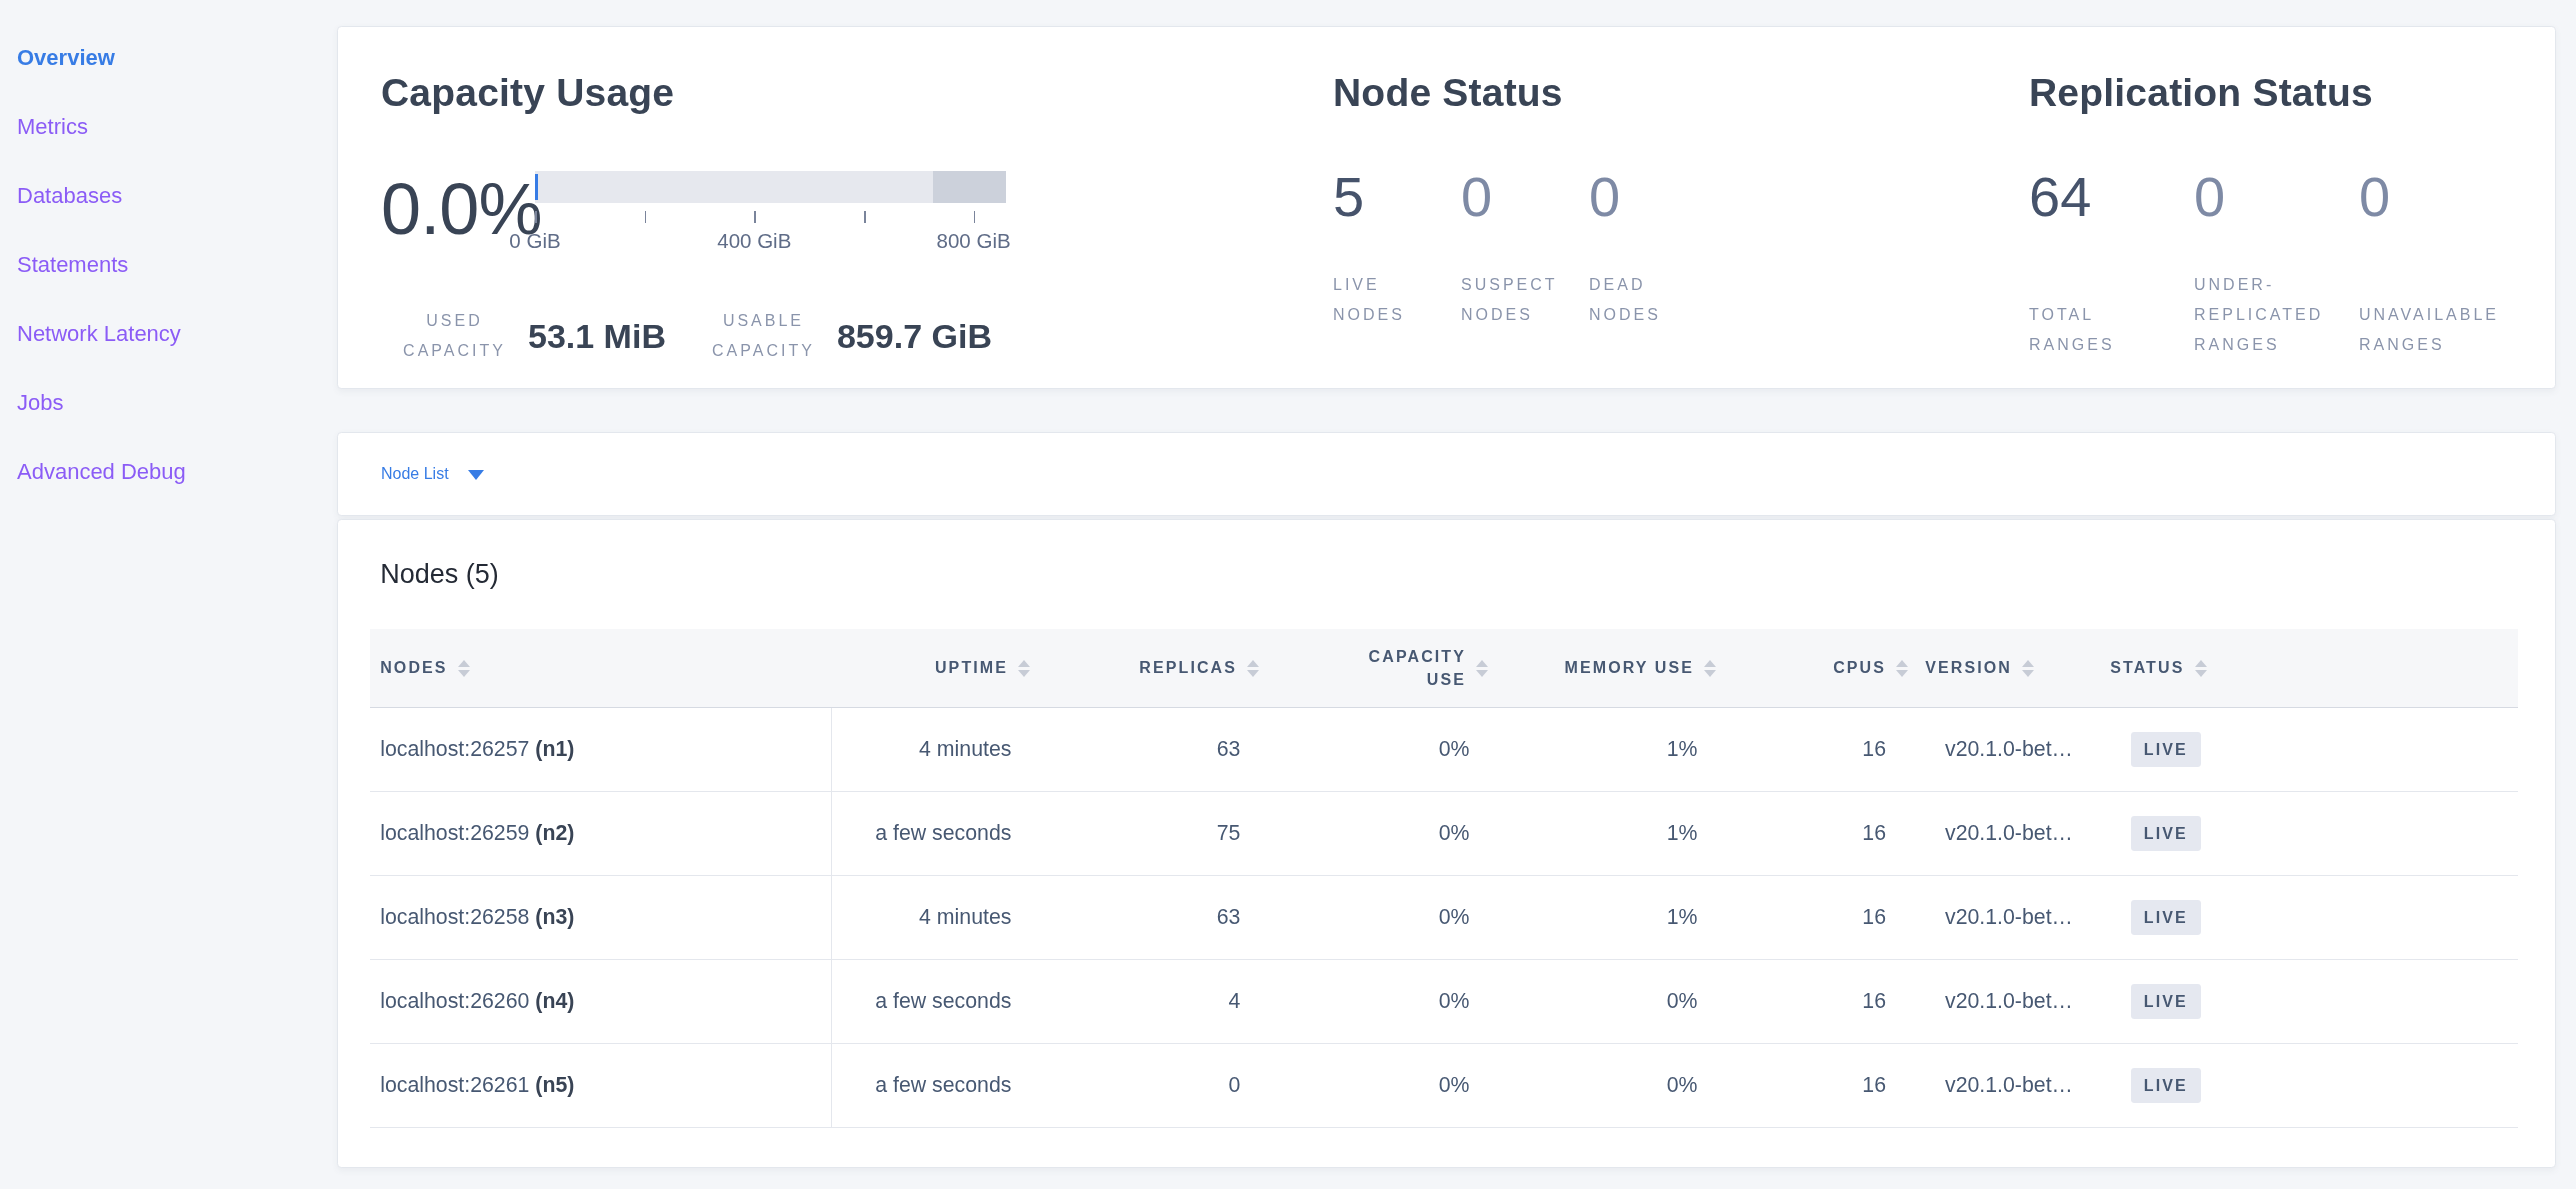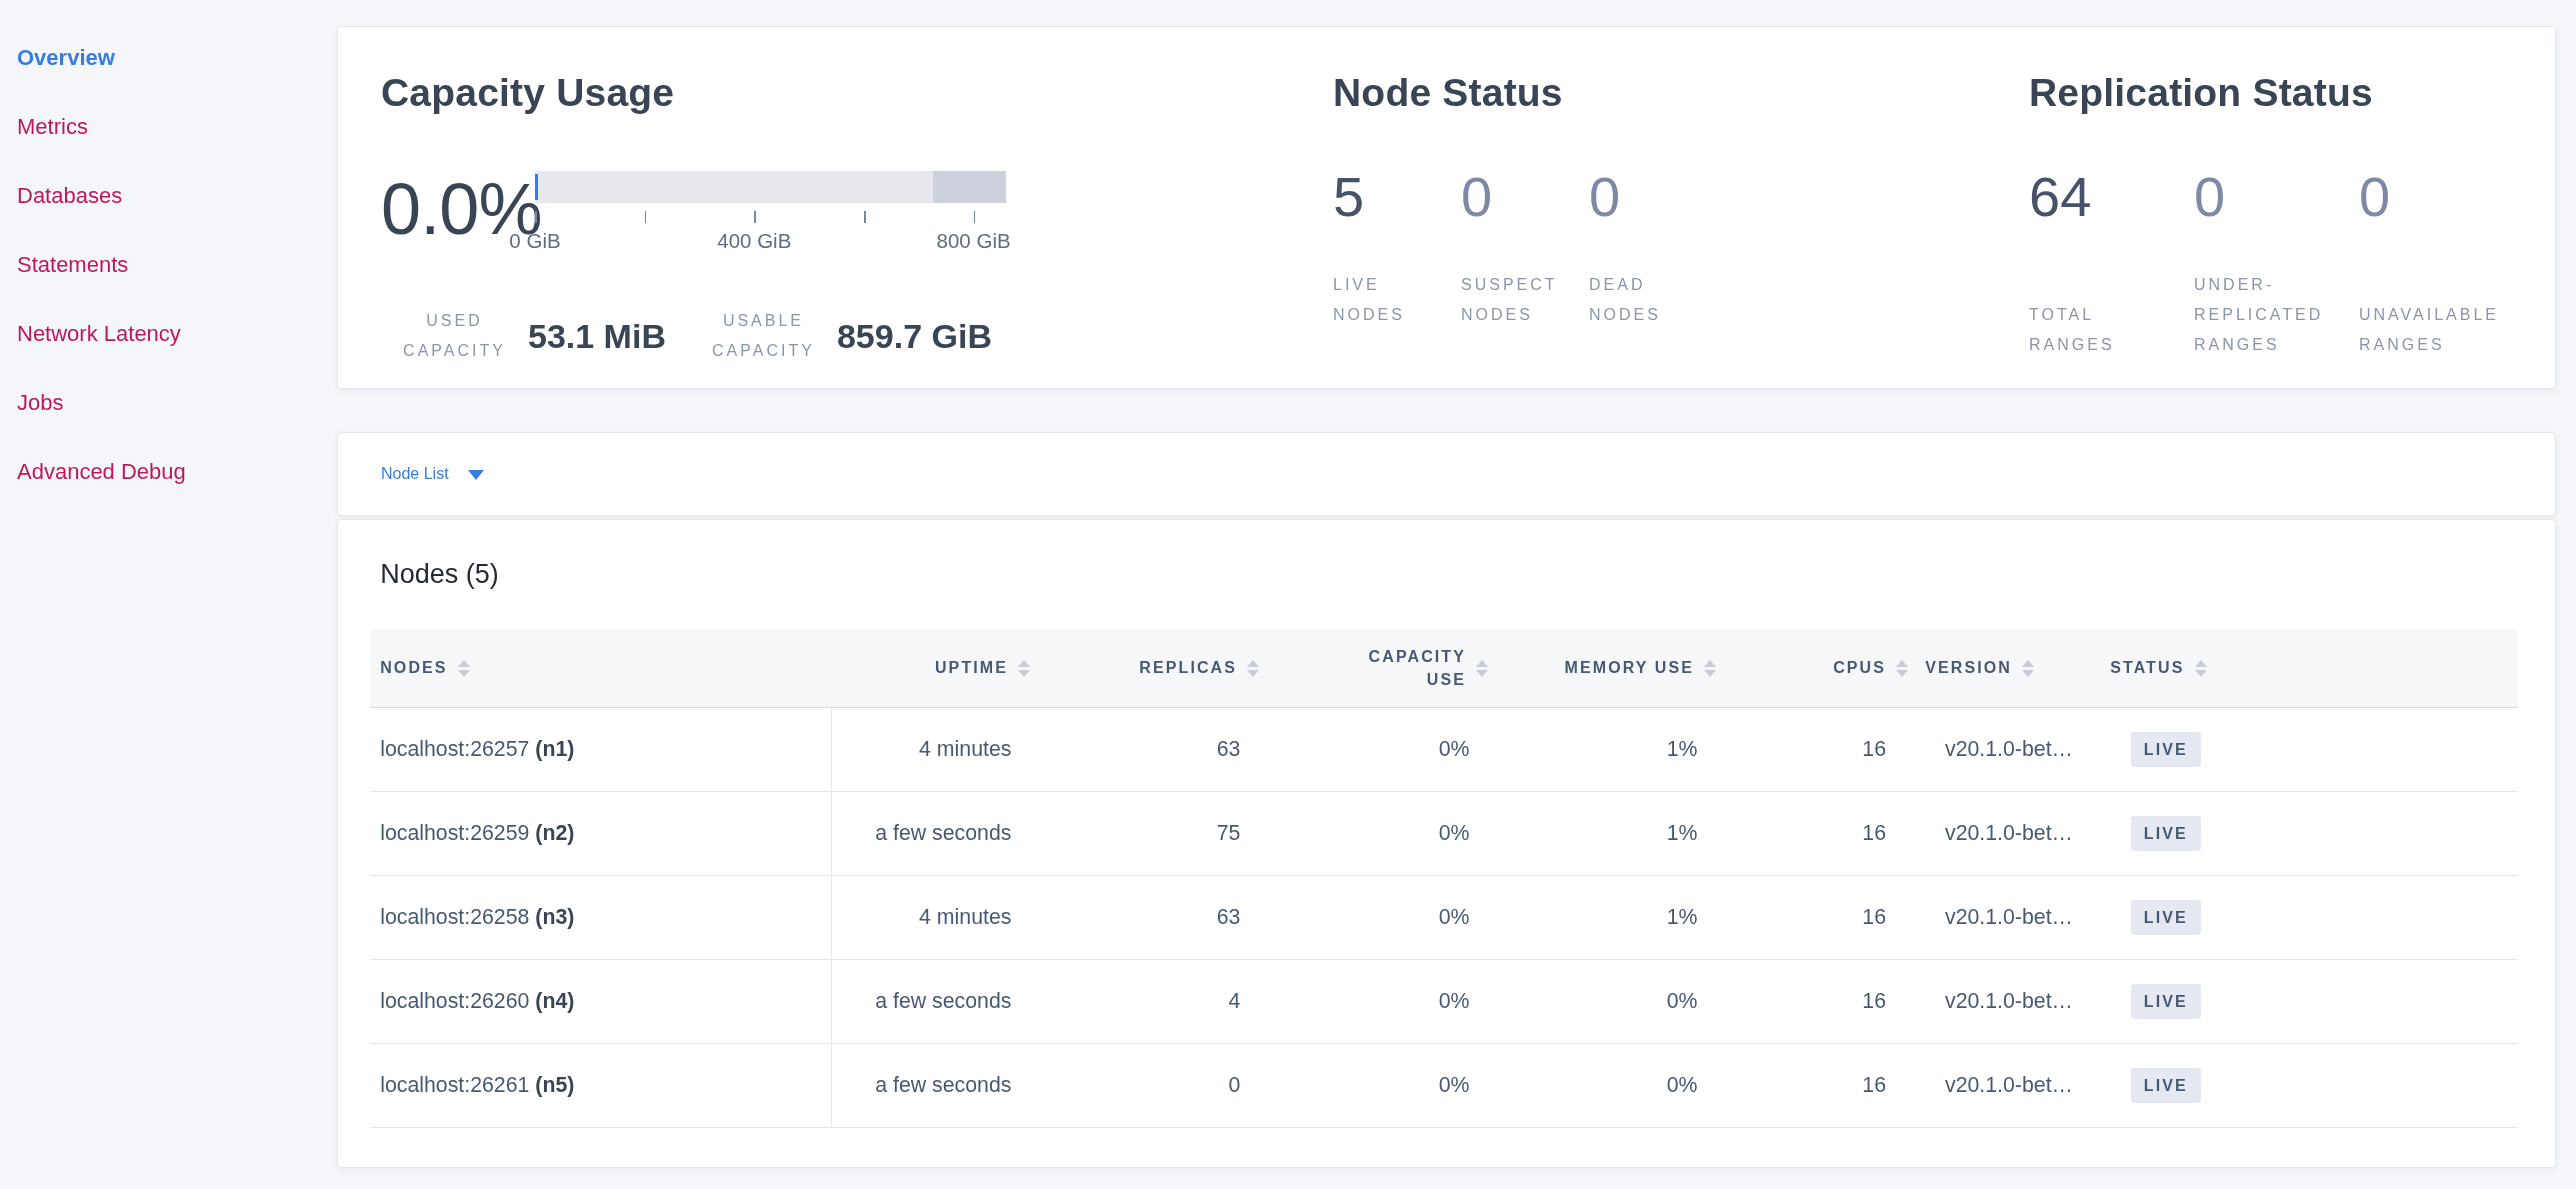--- a/index.html
+++ b/index.html
@@ -10,21 +10,21 @@
     position:relative;
     overflow:hidden;
     color:#475872;
   }
 
   
   .sidebar { position:absolute; left:0; top:0; width:337px; height:100%; padding-top:0;margin-top:33px; }
   .sidebar nav { margin-top:-9.4px; }
   .side-item {
     height:69px; display:flex; align-items:center; padding-left:17px;
-    font-size:22px; color:#be185d; cursor:pointer; white-space:nowrap;
+    font-size:22px; color:#8b5cf6; cursor:pointer; white-space:nowrap;
   }
   .side-item.active { color:#377ce5; font-weight:700; }
 
   
   .main { position:absolute; left:337px; top:0; width:2219px; }
   .card {
     background:#ffffff;
     border:0.9px solid #e3e7ed;
     border-radius:4.3px;
     box-shadow:0 2.6px 6px rgba(64,78,104,0.06);

